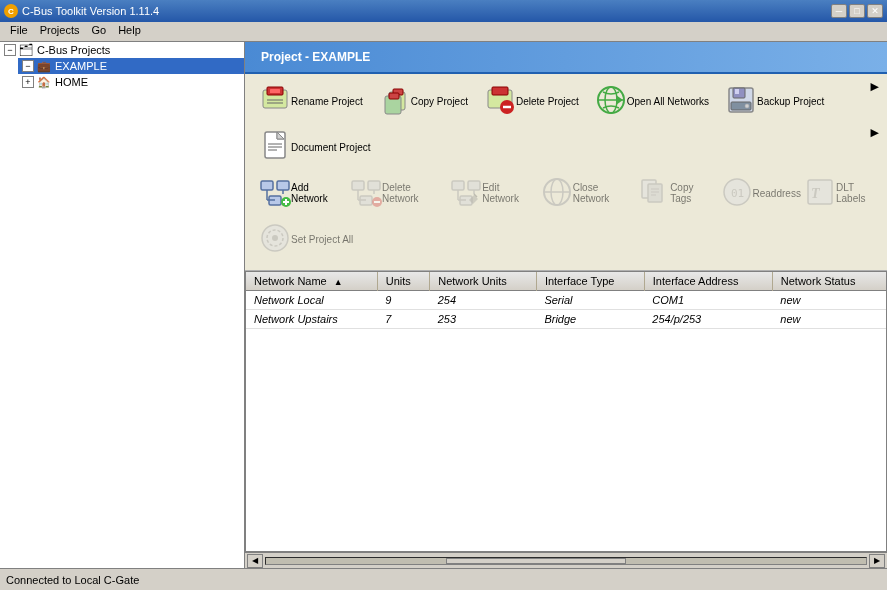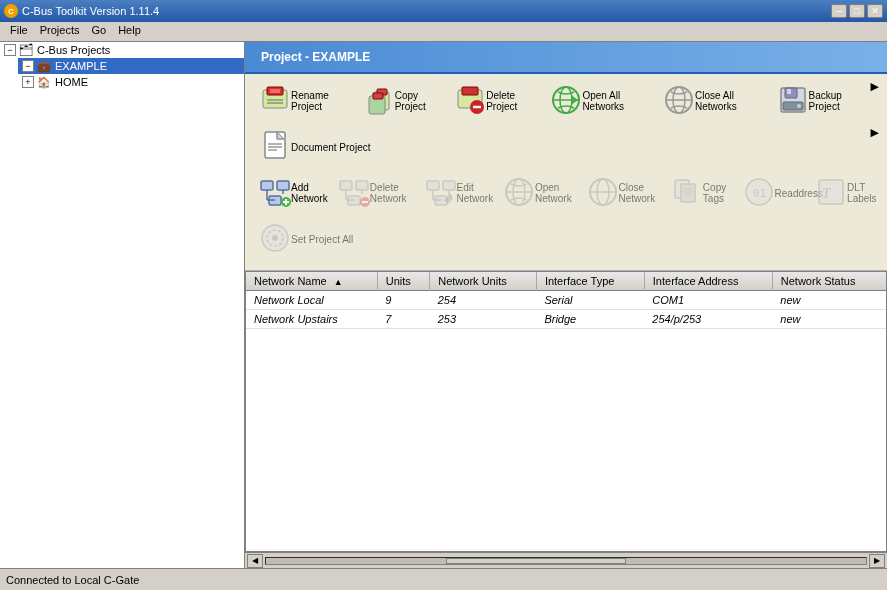--- a/index.html
+++ b/index.html
@@ -339,32 +339,20 @@
               <ellipse cx="16" cy="16" rx="6" ry="13" fill="none" stroke="#44aa44" stroke-width="1.5"></ellipse>
               <line x1="3" y1="16" x2="29" y2="16" stroke="#44aa44" stroke-width="1.5"></line>
               <path d="M8 8 Q16 12 24 8" fill="none" stroke="#44aa44" stroke-width="1.5"></path>
               <path d="M8 24 Q16 20 24 24" fill="none" stroke="#44aa44" stroke-width="1.5"></path>
               <polygon points="21,11 28,16 21,21" fill="#44aa44"></polygon>
             </svg>
           </div>
           <span>Open All Networks</span>
         </div>
 
-        <div class="toolbar-btn">
-          <div class="btn-icon">
-            <svg viewBox="0 0 32 32" xmlns="http://www.w3.org/2000/svg">
-              <circle cx="16" cy="16" r="13" fill="none" stroke="#999" stroke-width="2"></circle>
-              <ellipse cx="16" cy="16" rx="6" ry="13" fill="none" stroke="#999" stroke-width="1.5"></ellipse>
-              <line x1="3" y1="16" x2="29" y2="16" stroke="#999" stroke-width="1.5"></line>
-              <path d="M8 8 Q16 12 24 8" fill="none" stroke="#999" stroke-width="1.5"></path>
-              <path d="M8 24 Q16 20 24 24" fill="none" stroke="#999" stroke-width="1.5"></path>
-            </svg>
-          </div>
-          <span>Close All Networks</span>
-        </div>
 
         <div class="toolbar-btn">
           <div class="btn-icon">
             <svg viewBox="0 0 32 32" xmlns="http://www.w3.org/2000/svg">
               <rect x="4" y="4" width="24" height="24" rx="2" fill="#d0d8e8" stroke="#888" stroke-width="1.5"></rect>
               <rect x="8" y="4" width="12" height="10" rx="1" fill="#9090c0" stroke="#666" stroke-width="1"></rect>
               <rect x="10" y="5" width="4" height="5" fill="#d0d0f0"></rect>
               <rect x="6" y="18" width="20" height="8" rx="1" fill="#8090a0" stroke="#666" stroke-width="1"></rect>
               <circle cx="22" cy="22" r="2" fill="#d0d0d0" stroke="#aaa" stroke-width="0.5"></circle>
             </svg>
@@ -436,32 +424,20 @@
               <line x1="8" y1="14" x2="8" y2="24" stroke="#aaa" stroke-width="1.5"></line>
               <line x1="24" y1="14" x2="24" y2="18" stroke="#aaa" stroke-width="1.5"></line>
               <line x1="8" y1="24" x2="16" y2="24" stroke="#aaa" stroke-width="1.5"></line>
               <polygon points="19,24 24,19 28,23 23,28" fill="#888" opacity="0.6"></polygon>
               <line x1="24" y1="18" x2="27" y2="21" stroke="#555" stroke-width="1.5" opacity="0.6"></line>
             </svg>
           </div>
           <span>Edit Network</span>
         </div>
 
-        <div class="toolbar-btn disabled">
-          <div class="btn-icon">
-            <svg viewBox="0 0 32 32" xmlns="http://www.w3.org/2000/svg">
-              <circle cx="16" cy="16" r="13" fill="none" stroke="#aaa" stroke-width="2"></circle>
-              <ellipse cx="16" cy="16" rx="6" ry="13" fill="none" stroke="#aaa" stroke-width="1.5"></ellipse>
-              <line x1="3" y1="16" x2="29" y2="16" stroke="#aaa" stroke-width="1.5"></line>
-              <path d="M8 8 Q16 12 24 8" fill="none" stroke="#aaa" stroke-width="1.5"></path>
-              <path d="M8 24 Q16 20 24 24" fill="none" stroke="#aaa" stroke-width="1.5"></path>
-            </svg>
-          </div>
-          <span>Open Network</span>
-        </div>
 
         <div class="toolbar-btn disabled">
           <div class="btn-icon">
             <svg viewBox="0 0 32 32" xmlns="http://www.w3.org/2000/svg">
               <circle cx="16" cy="16" r="13" fill="none" stroke="#aaa" stroke-width="2"></circle>
               <ellipse cx="16" cy="16" rx="6" ry="13" fill="none" stroke="#aaa" stroke-width="1.5"></ellipse>
               <line x1="3" y1="16" x2="29" y2="16" stroke="#aaa" stroke-width="1.5"></line>
             </svg>
           </div>
           <span>Close Network</span>

